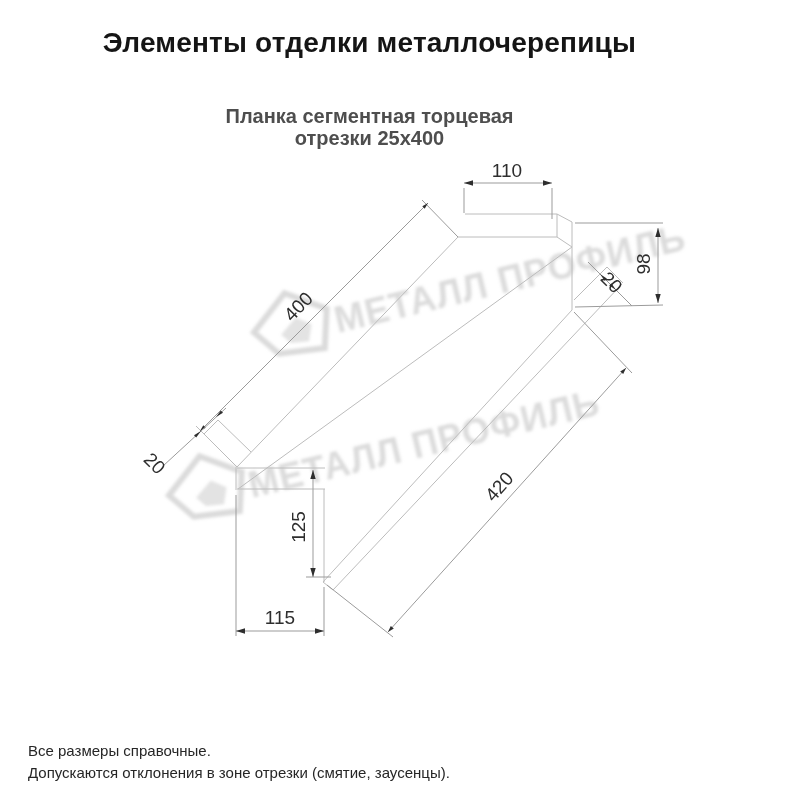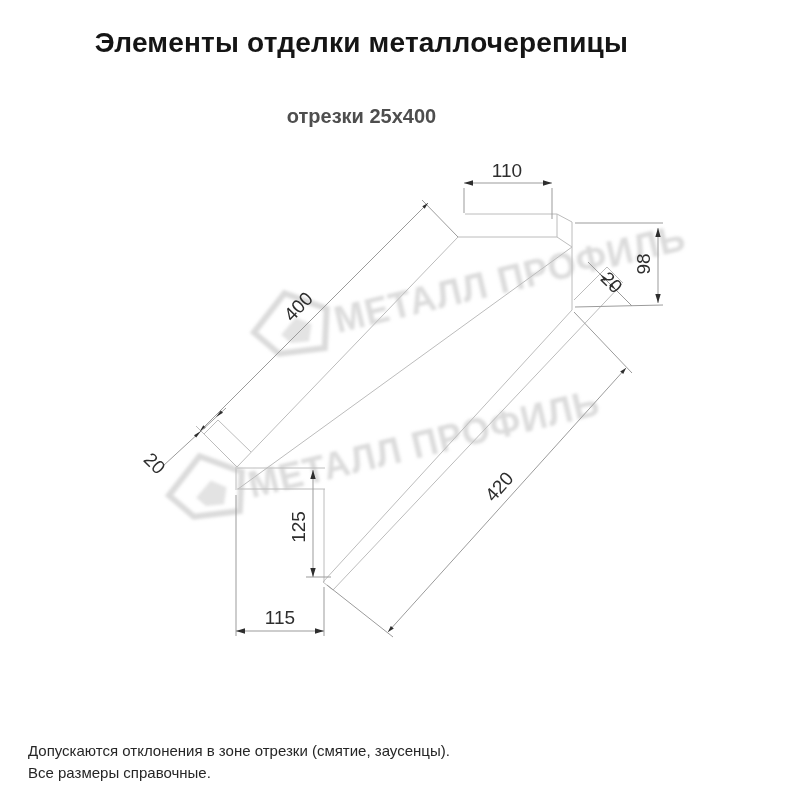--- a/index.html
+++ b/index.html
@@ -5,20 +5,21 @@
   :root{
     --c-profile:#bcbcbc;
     --c-dim:#9b9b9b;
     --c-dimtext:#2e2e2e;
     --c-wm:#b0b0b0;
   }
   html,body{margin:0;padding:0;background:#fff;}
   .page{
     position:relative;width:723px;height:800px;background:#ffffff;overflow:hidden;
     font-family:"Liberation Sans", sans-serif;
+    padding-left:16px;
   }
   .title{
     position:absolute;top:27px;left:0;width:100%;text-align:center;
     font-size:28px;font-weight:bold;color:#151515;letter-spacing:.2px;
   }
   .subtitle{
     position:absolute;top:105px;left:0;width:100%;text-align:center;
     font-size:20px;font-weight:bold;color:#4e4e4e;line-height:22px;
   }
   .drawing{position:absolute;left:0;top:0;width:800px;height:800px;}
@@ -41,20 +42,21 @@
   .wm-shape-inner{fill:var(--c-wm);opacity:.35;}
 </style>
 </head>
 <body>
 
 <div class="page">
 
   <div class="title">Элементы отделки металлочерепицы</div>
 
   <div class="subtitle">
+    <div>Планка сегментная торцевая</div>
     <div>отрезки 25х400</div>
   </div>
 
   <svg class="drawing" viewBox="0 0 800 800" xmlns="http://www.w3.org/2000/svg">
     <defs>
       <filter id="wmblur" x="-20%" y="-20%" width="140%" height="140%">
         <feGaussianBlur stdDeviation="1.5"></feGaussianBlur>
       </filter>
     </defs>
 
@@ -157,17 +159,17 @@
       <line class="dim-line" x1="388" y1="632" x2="626" y2="368"></line>
       <line class="dim-line" x1="327" y1="585" x2="393" y2="637"></line>
       <line class="dim-line" x1="574" y1="312" x2="632" y2="373"></line>
       <polygon class="arrow" points="388,632 393.8,628.5 390.8,625.9"></polygon>
       <polygon class="arrow" points="626,368 623.2,374.1 620.2,371.5"></polygon>
       <text class="dim-text" transform="rotate(-48 504 491)" x="504" y="491">420</text>
     </g>
   </svg>
 
   <div class="footer">
+    <div>Все размеры справочные.</div>
     <div>Допускаются отклонения в зоне отрезки (смятие, заусенцы).</div>
-    <div>Все размеры справочные.</div>
   </div>
 
 </div>
 
 </body></html>

